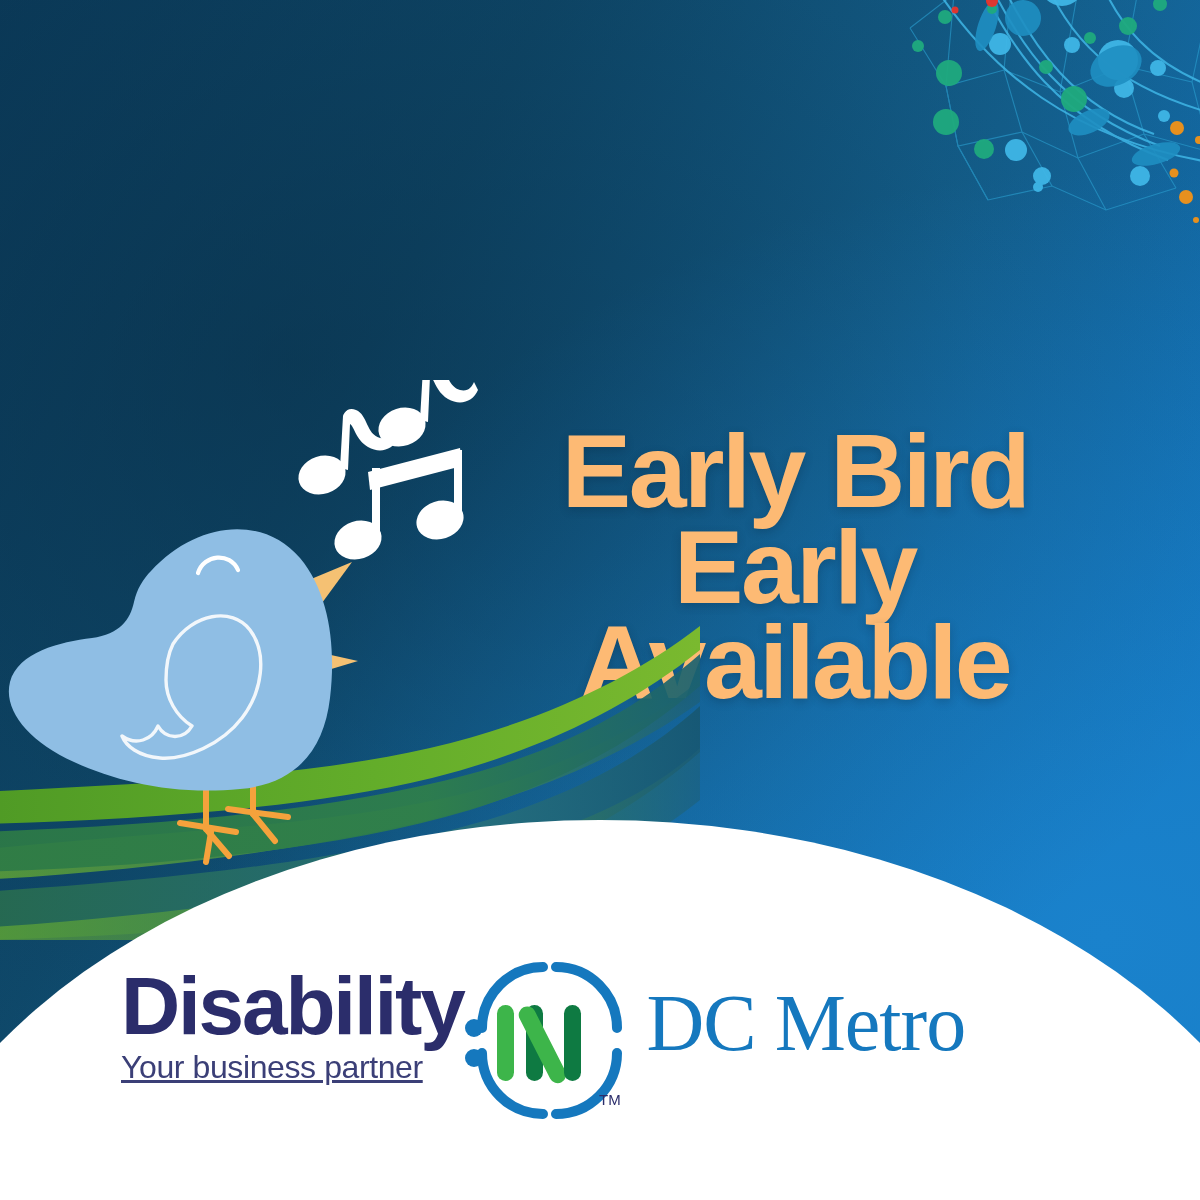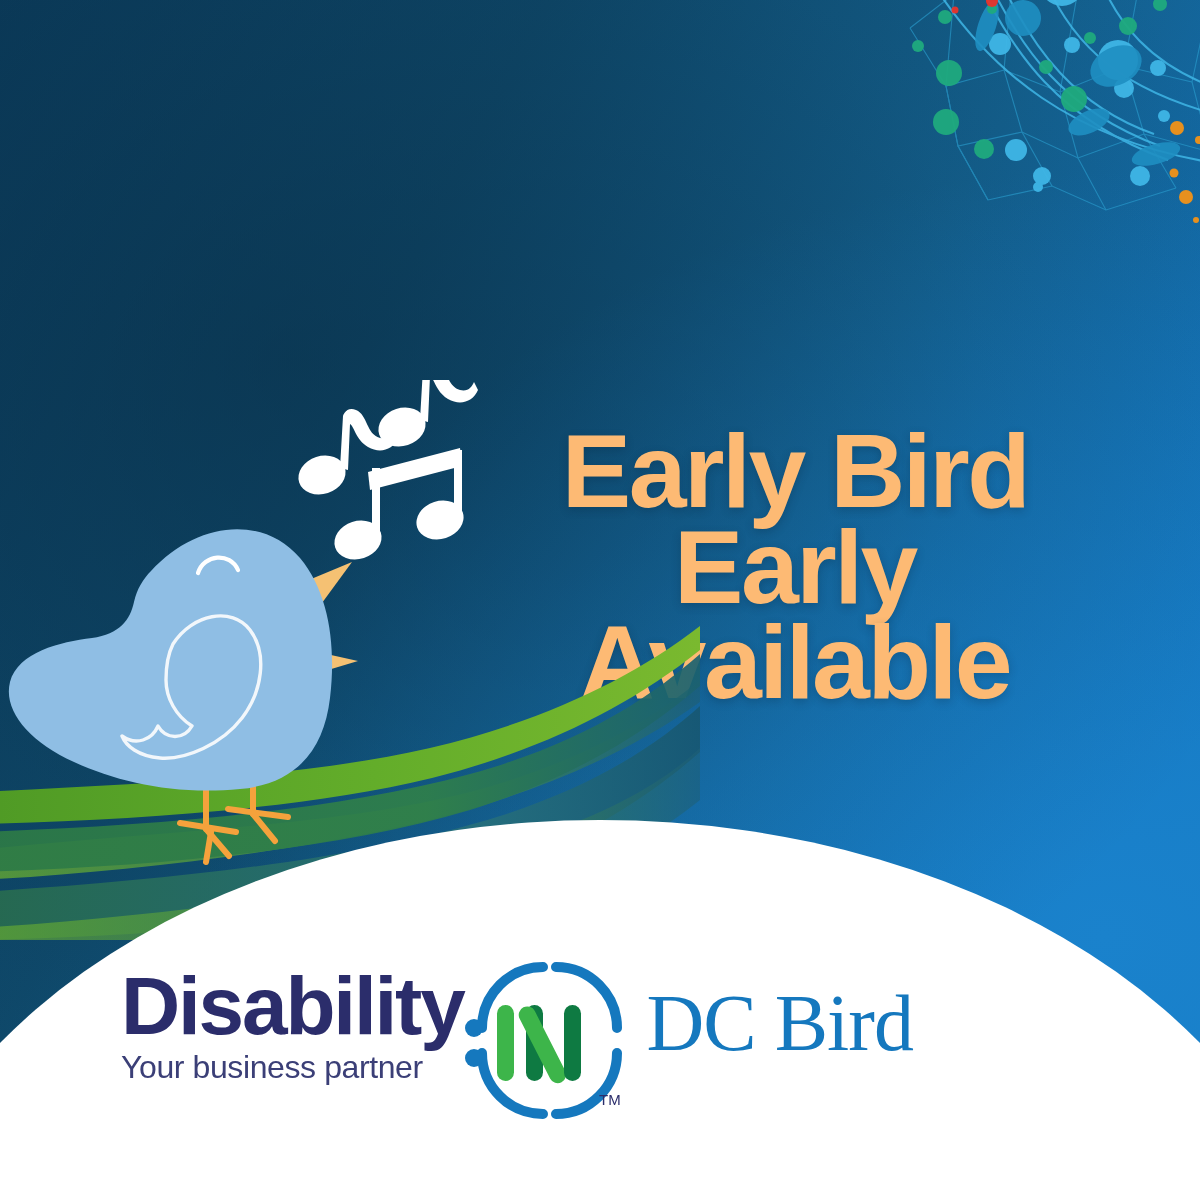--- a/index.html
+++ b/index.html
@@ -152,21 +152,21 @@
     letter-spacing: -2.2px;
   }
   .din-sub {
     margin-top: 3px;
     font-size: 32px;
     line-height: 1.16;
     font-weight: 400;
     color: #3b3f77;
     letter-spacing: -0.4px;
   }
-  .din-sub span { display: block; }
+  .din-sub span { display: block; text-decoration: underline; }
   .in-mark {
     position: relative;
     width: 175px;
     height: 175px;
     margin-left: -8px;
     margin-top: -14px;
     flex: 0 0 auto;
   }
   .dc-metro {
     margin-left: 16px;
@@ -392,17 +392,17 @@
 
         <rect x="70" y="52" width="17" height="76" rx="8.5" fill="#0e7a42"></rect>
 
         <rect x="78" y="50" width="17" height="84" rx="8.5" fill="#3db54a" transform="rotate(-27 86 92)"></rect>
 
         <rect x="108" y="52" width="17" height="76" rx="8.5" fill="#0e7a42"></rect>
 
         <text x="143" y="152" font-family="Liberation Sans, sans-serif" font-size="15" fill="#2b2d6b">TM</text>
       </svg>
 
-      <div class="dc-metro">DC Bird</div>
+      <div class="dc-metro">DC Metro</div>
     </div>
   </div>
 
 </div>
 
 </body></html>

